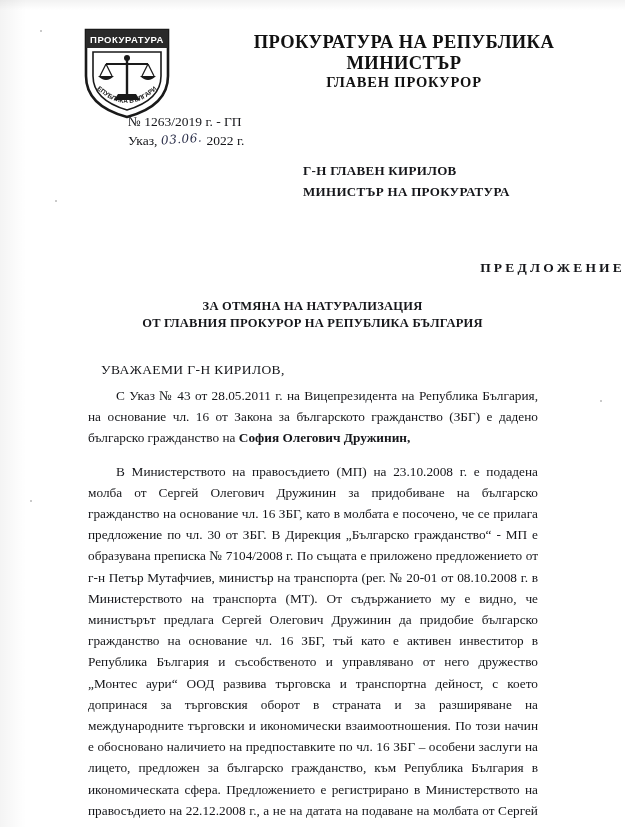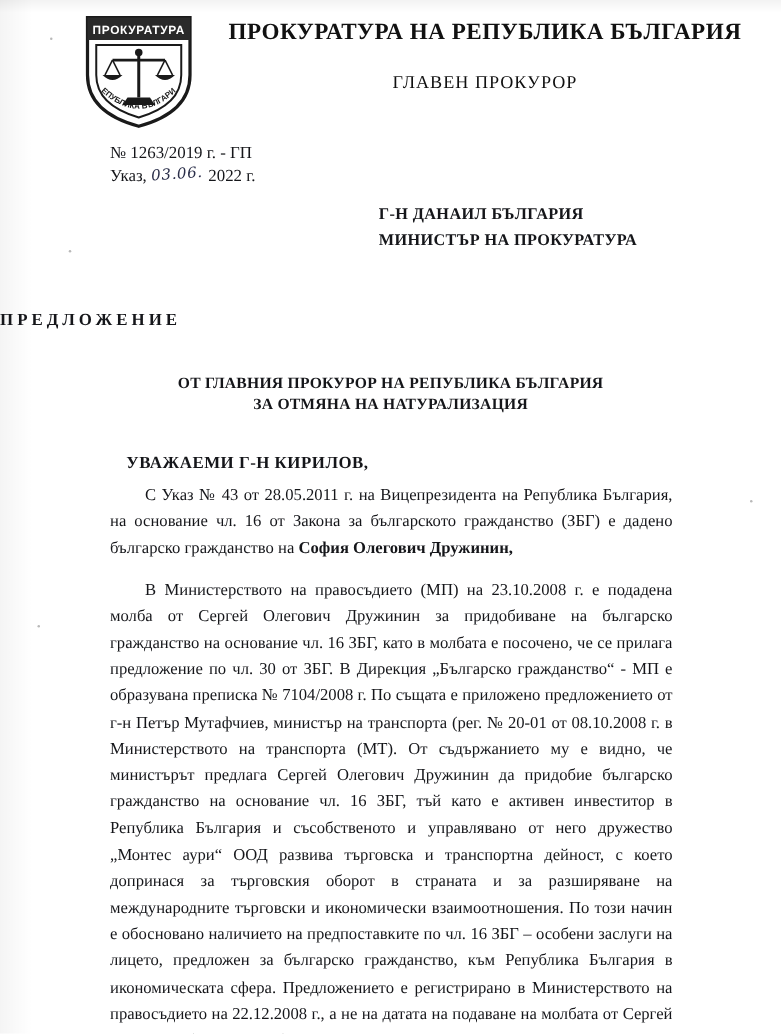--- a/index.html
+++ b/index.html
@@ -14,21 +14,21 @@
     color: #15161a;
     overflow: hidden;
     position: relative;
   }
 
   .page {
     position: relative;
     width: 625px;
     height: 827px;
     box-sizing: border-box;
-    padding: 0;
+    padding: 16px;
   }
 
   
   .header {
     position: relative;
     height: 108px;
   }
 
   .emblem {
     position: absolute;
@@ -51,35 +51,35 @@
     letter-spacing: 0.4px;
     color: #111;
   }
 
   .sub-title {
     position: absolute;
     left: 178px;
     top: 58px;
     width: 420px;
     text-align: center;
-    font-weight: normal;
+    font-weight: bold;
     font-size: 14.5px;
     letter-spacing: 0.8px;
     color: #111;
   }
 
   
   .refblock {
     position: absolute;
     left: 88px;
     top: 112px;
     font-size: 13.5px;
     line-height: 19px;
   }
-  .refline { white-space: nowrap; }
+  .refline { white-space: nowrap; margin-left: 40px; }
   .handwrite {
     font-family: "DejaVu Serif", serif;
     font-style: italic;
     font-size: 12px;
     color: #2b2f4a;
     letter-spacing: 0.5px;
     position: relative;
     top: -2px;
     transform: rotate(-4deg);
     display: inline-block;
@@ -95,23 +95,23 @@
     line-height: 21px;
   }
   .addressee .to { font-weight: bold; letter-spacing: 0.5px; }
   .addressee .name { font-weight: bold; font-size: 13px; letter-spacing: 0.3px; }
   .addressee .post { font-weight: bold; font-size: 13px; letter-spacing: 0.3px; }
 
   
   .doc-title {
     position: absolute;
     left: 0;
-    top: 248px;
-    width: 625px;
-    text-align: left;
+    top: 260px;
+    width: 625px;
+    text-align: right;
     font-weight: bold;
     font-size: 13.5px;
     letter-spacing: 3.2px;
   }
   .doc-subtitle {
     position: absolute;
     left: 0;
     top: 298px;
     width: 625px;
     text-align: center;
@@ -119,21 +119,21 @@
     font-size: 12.5px;
     line-height: 17px;
     letter-spacing: 0.2px;
   }
 
   
   .salutation {
     position: absolute;
     left: 101px;
     top: 362px;
-    font-weight: bold;
+    font-weight: normal;
     font-size: 13.5px;
     letter-spacing: 0.4px;
   }
 
   
   .body-text {
     position: absolute;
     left: 88px;
     top: 385px;
     width: 450px;
@@ -210,40 +210,40 @@
 
         <path d="M40 70 L58 70 L62 76 L36 76 Z" fill="#1a1a1a"></path>
 
         <path id="arcpath" d="M20 66 Q49 92 78 66" fill="none"></path>
         <text font-family="'Liberation Sans', sans-serif" font-size="6.4" font-weight="bold" fill="#1a1a1a">
           <textPath href="#arcpath" startOffset="50%" text-anchor="middle">РЕПУБЛИКА БЪЛГАРИЯ</textPath>
         </text>
       </svg>
     </div>
 
-    <div class="org-title">ПРОКУРАТУРА НА РЕПУБЛИКА БЪЛГАРИЯ</div>
+    <div class="org-title">ПРОКУРАТУРА НА РЕПУБЛИКА МИНИСТЪР</div>
     <div class="sub-title">ГЛАВЕН ПРОКУРОР</div>
   </div>
 
   <div class="refblock">
     <div class="refline">№ 1263/2019 г. - ГП</div>
     <div class="refline">
       <span>Указ,</span><span class="handwrite">03.06.</span><span>2022 г.</span>
     </div>
   </div>
 
   <div class="addressee">
-    <div class="name">Г-Н ДАНАИЛ БЪЛГАРИЯ</div>
+    <div class="name">Г-Н ГЛАВЕН КИРИЛОВ</div>
     <div class="post">МИНИСТЪР НА ПРОКУРАТУРА</div>
   </div>
 
   <div class="doc-title">ПРЕДЛОЖЕНИЕ</div>
   <div class="doc-subtitle">
+    <div>ЗА ОТМЯНА НА НАТУРАЛИЗАЦИЯ</div>
     <div>ОТ ГЛАВНИЯ ПРОКУРОР НА РЕПУБЛИКА БЪЛГАРИЯ</div>
-    <div>ЗА ОТМЯНА НА НАТУРАЛИЗАЦИЯ</div>
   </div>
 
   <div class="salutation">УВАЖАЕМИ Г-Н КИРИЛОВ,</div>
 
   <div class="body-text">
     <p><span>С Указ № 43 от 28.05.2011 г. на Вицепрезидента на Република България, на основание чл. 16 от Закона за българското гражданство (ЗБГ) е дадено българско гражданство на </span><span class="b">София Олегович Дружинин,</span></p>
     <p>В Министерството на правосъдието (МП) на 23.10.2008 г. е подадена молба от Сергей Олегович Дружинин за придобиване на българско гражданство на основание чл. 16 ЗБГ, като в молбата е посочено, че се прилага предложение по чл. 30 от ЗБГ. В Дирекция „Българско гражданство“ - МП е образувана преписка № 7104/2008 г. По същата е приложено предложението от г-н Петър Мутафчиев, министър на транспорта (рег. № 20-01 от 08.10.2008 г. в Министерството на транспорта (МТ). От съдържанието му е видно, че министърът предлага Сергей Олегович Дружинин да придобие българско гражданство на основание чл. 16 ЗБГ, тъй като е активен инвеститор в Република България и съсобственото и управлявано от него дружество „Монтес аури“ ООД развива търговска и транспортна дейност, с което допринася за търговския оборот в страната и за разширяване на международните търговски и икономически взаимоотношения. По този начин е обосновано наличието на предпоставките по чл. 16 ЗБГ – особени заслуги на лицето, предложен за българско гражданство, към Република България в икономическата сфера. Предложението е регистрирано в Министерството на правосъдието на 22.12.2008 г., а не на датата на подаване на молбата от Сергей Дружинин (23.10.2008 г.)</p>
 
   </div>
 

